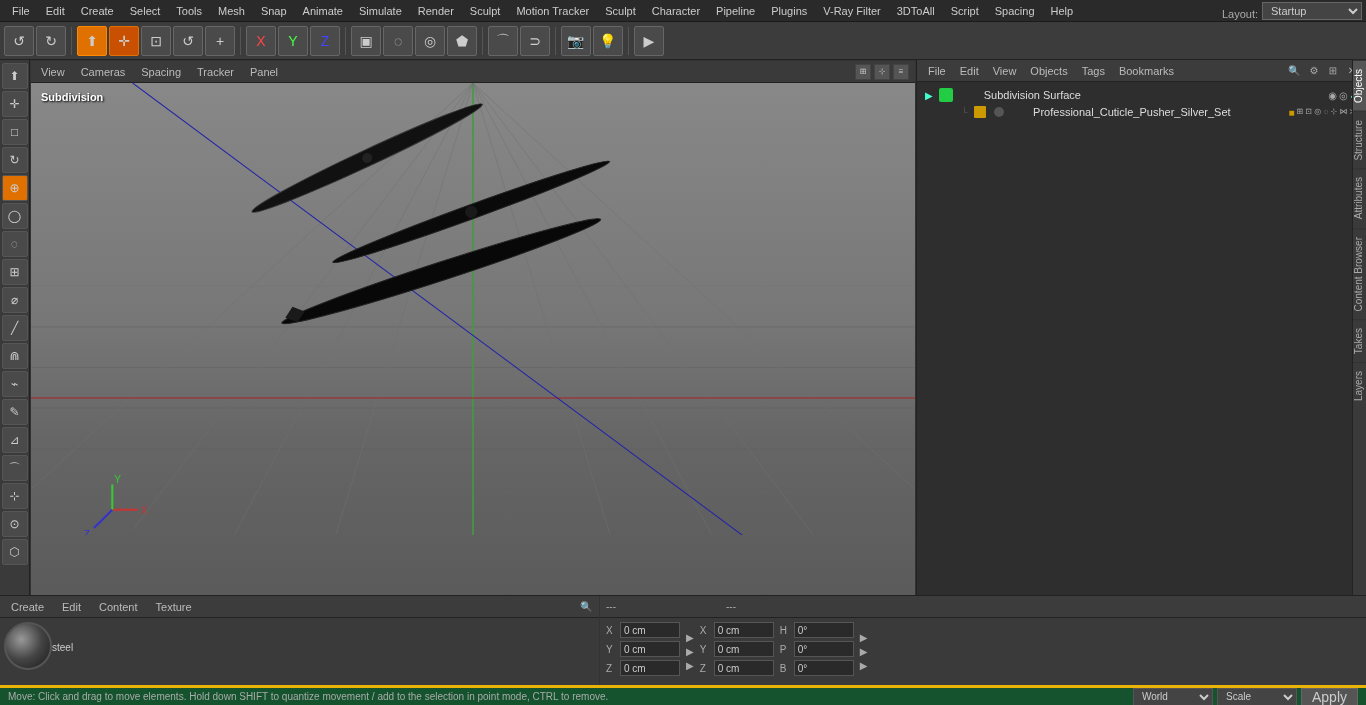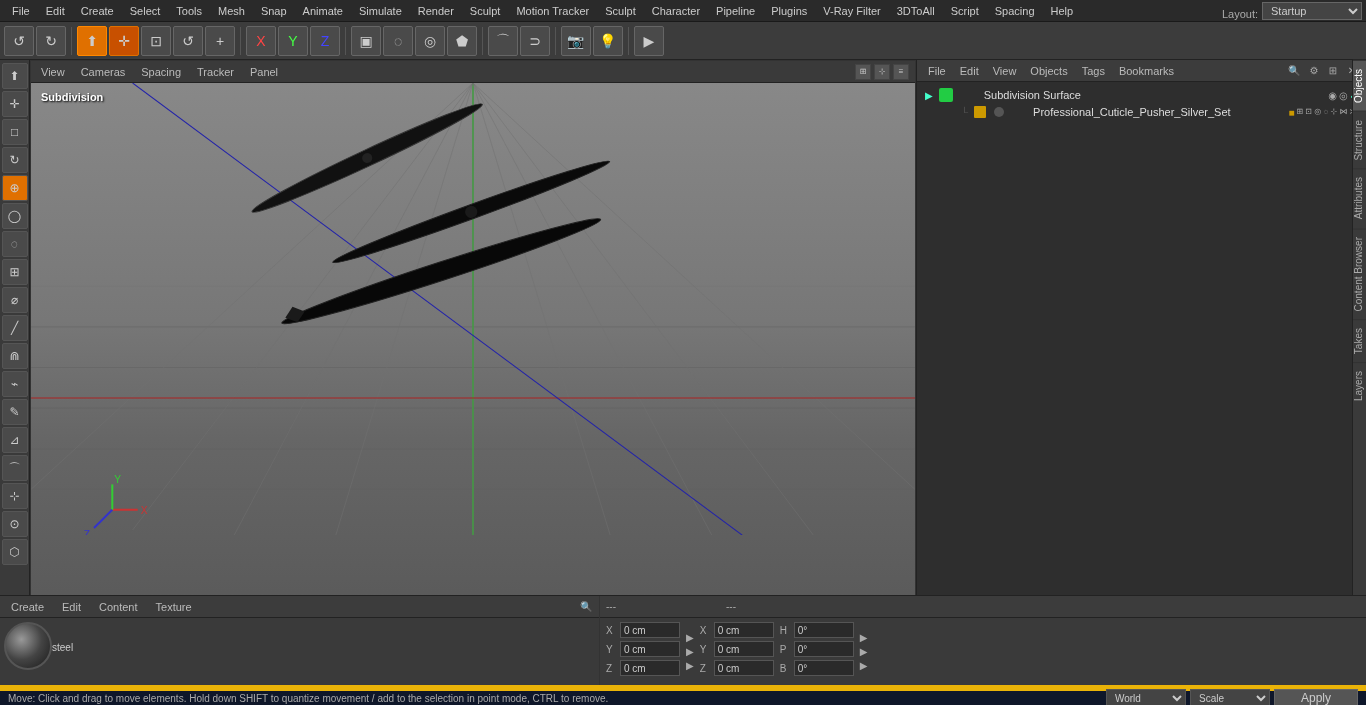--- a/index.html
+++ b/index.html
@@ -346,45 +346,45 @@
       gap: 4px;
       padding: 0 6px;
       border-bottom: 1px solid #222;
     }
     #status-bar {
       position: absolute;
       bottom: 0;
       left: 0;
       right: 0;
       height: 20px;
-      background: #0f172a;
+      background: #14532d;
       display: flex;
       align-items: center;
       padding: 0 8px;
-      border-top: 6px solid #eab308;
+      border-top: 3px solid #eab308;
       font-size: 10px;
       color: #aaa;
     }
     .world-dropdown, .scale-dropdown {
       height: 18px;
       background: #444;
       border: 1px solid #555;
       color: #ccc;
       font-size: 10px;
       padding: 0 4px;
       width: 80px;
       cursor: pointer;
     }
     .apply-btn {
       height: 18px;
       background: #555;
       border: 1px solid #666;
       color: #ccc;
-      font-size: 12px;
-      padding: 0 26px;
+      font-size: 14px;
+      padding: 0 10px;
       cursor: pointer;
     }
     .vp-ctrl-btn {
       width: 16px;
       height: 16px;
       background: #555;
       border: 1px solid #444;
       display: flex;
       align-items: center;
       justify-content: center;

